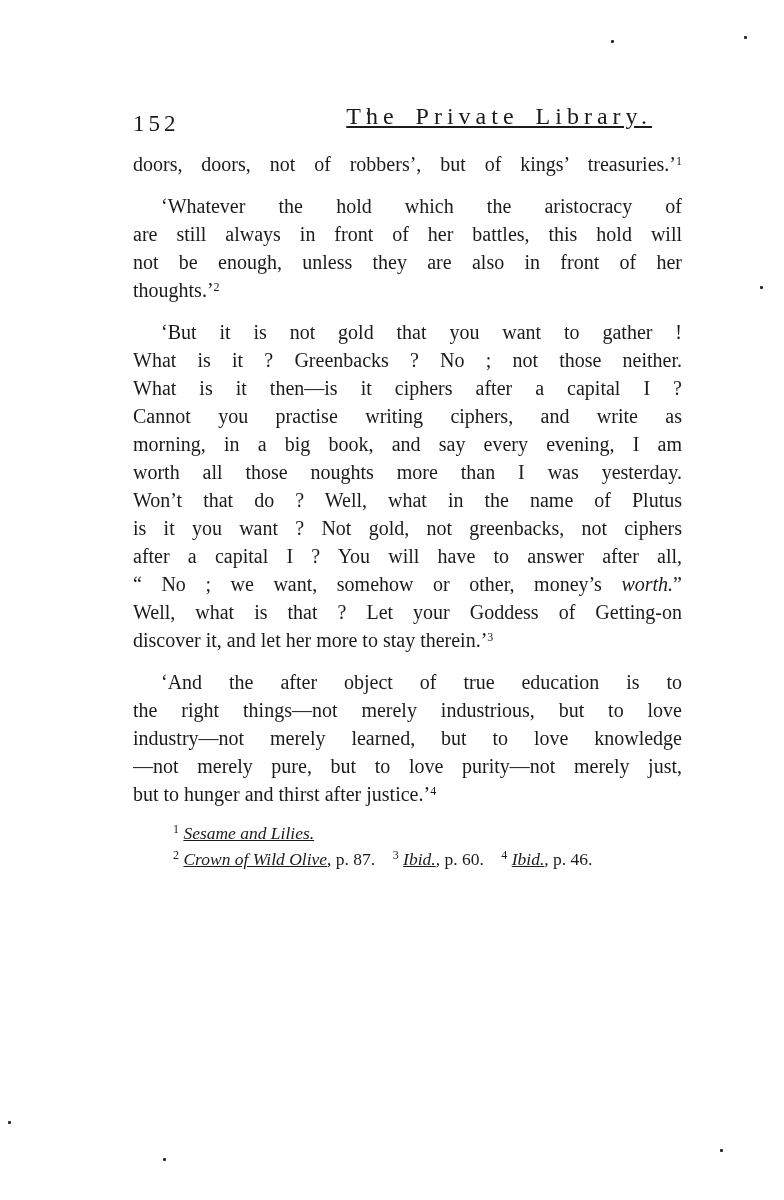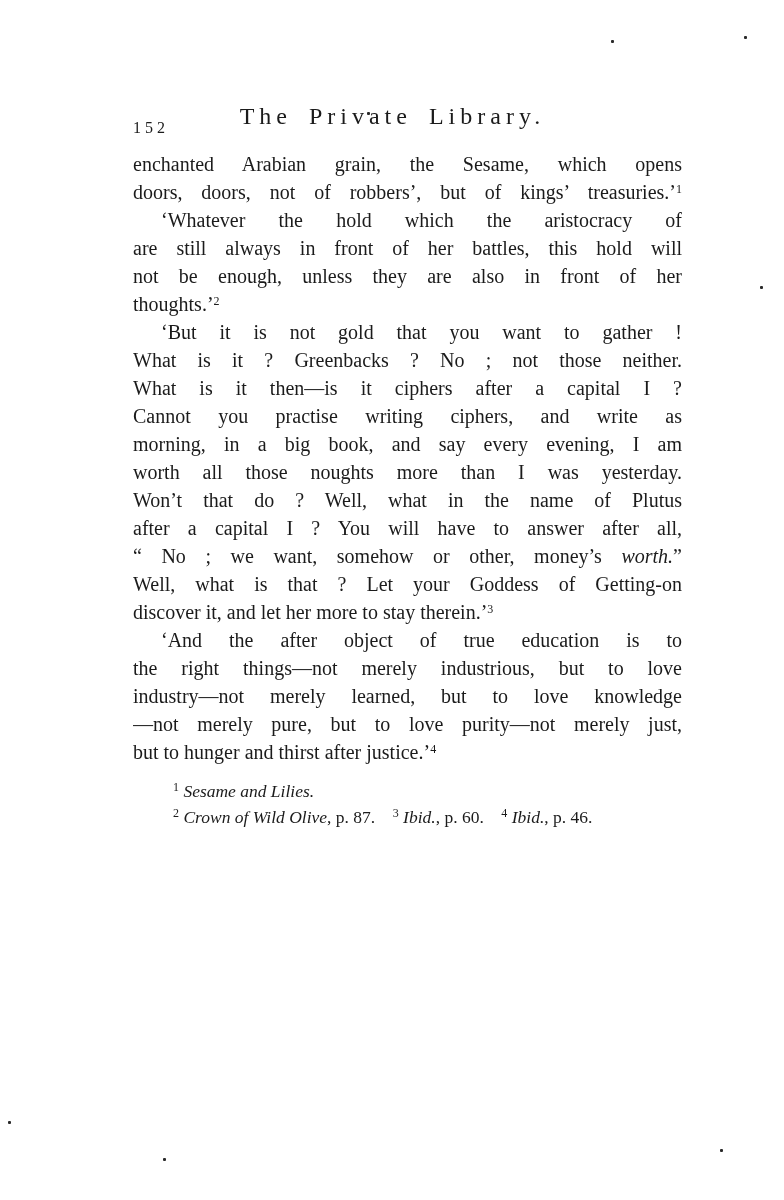--- a/index.html
+++ b/index.html
@@ -23,38 +23,39 @@
     width: 549px;
   }
   .header {
     position: relative;
     height: 30px;
     margin-bottom: 17px;
   }
   .pagenum {
     position: absolute;
     left: 0;
-    top: 16px;
-    font-size: 16px;
+    top: 8px;
+    font-size: 23px;
     letter-spacing: 4px;
   }
   .title {
-    text-align: center;
+    text-align: right;
     font-size: 24px;
     letter-spacing: 5px;
     word-spacing: 6px;
     padding-right: 30px;
     white-space: nowrap;
+    text-decoration: underline;
   }
   .bodytext {
     font-size: 20px;
     line-height: 28px;
   }
   .para { margin: 0; padding: 0; }
-  .para + .para { }
+  .para + .para { margin-top: 14px; }
   .line {
     text-align: justify;
     text-align-last: justify;
     height: 28px;
     overflow: hidden;
   }
   .line.last {
     text-align-last: left;
   }
   .line.indent {
@@ -66,21 +67,21 @@
     line-height: 0;
     vertical-align: 6px;
   }
   .footnotes {
     margin-top: 12px;
     padding-left: 40px;
     font-size: 17.5px;
     line-height: 26px;
   }
   .fnline { white-space: pre-wrap; }
-  .fnline i { font-style: italic; }
+  .fnline i { font-style: italic; text-decoration: underline; }
   .speck {
     position: absolute;
     background: #2a2a2a;
     width: 3px;
     height: 3px;
     border-radius: 1px;
   }
 </style>
 </head>
 <body>
@@ -88,37 +89,37 @@
 <div class="page">
   <div class="content">
 
     <div class="header">
       <span class="pagenum">152</span>
       <div class="title">The Private Library.</div>
     </div>
 
     <div class="bodytext" id="bodytext">
         <div class="para">
-          <div class="line"><span>enchanted Arabian grain, the Sesame, which opens</span></div>
           <div class="line"><span>doors, doors, not of robbers’, but of kings’ treasuries.’</span><sup>1</sup></div>
         </div>
         <div class="para">
           <div class="line indent"><span>‘Whatever the hold which the aristocracy of</span></div>
           <div class="line"><span>are still always in front of her battles, this hold will</span></div>
           <div class="line"><span>not be enough, unless they are also in front of her</span></div>
           <div class="line last"><span>thoughts.’</span><sup>2</sup></div>
         </div>
         <div class="para">
           <div class="line indent"><span>‘But it is not gold that you want to gather !</span></div>
           <div class="line"><span>What is it ?  Greenbacks ?  No ; not those neither.</span></div>
           <div class="line"><span>What is it then—is it ciphers after a capital I ?</span></div>
           <div class="line"><span>Cannot you practise writing ciphers, and write as</span></div>
           <div class="line"><span>morning, in a big book, and say every evening, I am</span></div>
           <div class="line"><span>worth all those noughts more than I was yesterday.</span></div>
           <div class="line"><span>Won’t that do ?  Well, what in the name of Plutus</span></div>
+          <div class="line"><span>is it you want ?  Not gold, not greenbacks, not ciphers</span></div>
           <div class="line"><span>after a capital I ?  You will have to answer after all,</span></div>
           <div class="line"><span>“ No ; we want, somehow or other, money’s </span><i>worth.</i><span>”</span></div>
           <div class="line"><span>Well, what is that ?  Let your Goddess of Getting-on</span></div>
           <div class="line last"><span>discover it, and let her more to stay therein.’</span><sup>3</sup></div>
         </div>
         <div class="para">
           <div class="line indent"><span>‘And the after object of true education is to</span></div>
           <div class="line"><span>the right things—not merely industrious, but to love</span></div>
           <div class="line"><span>industry—not merely learned, but to love knowledge</span></div>
           <div class="line"><span>—not merely pure, but to love purity—not merely just,</span></div>

